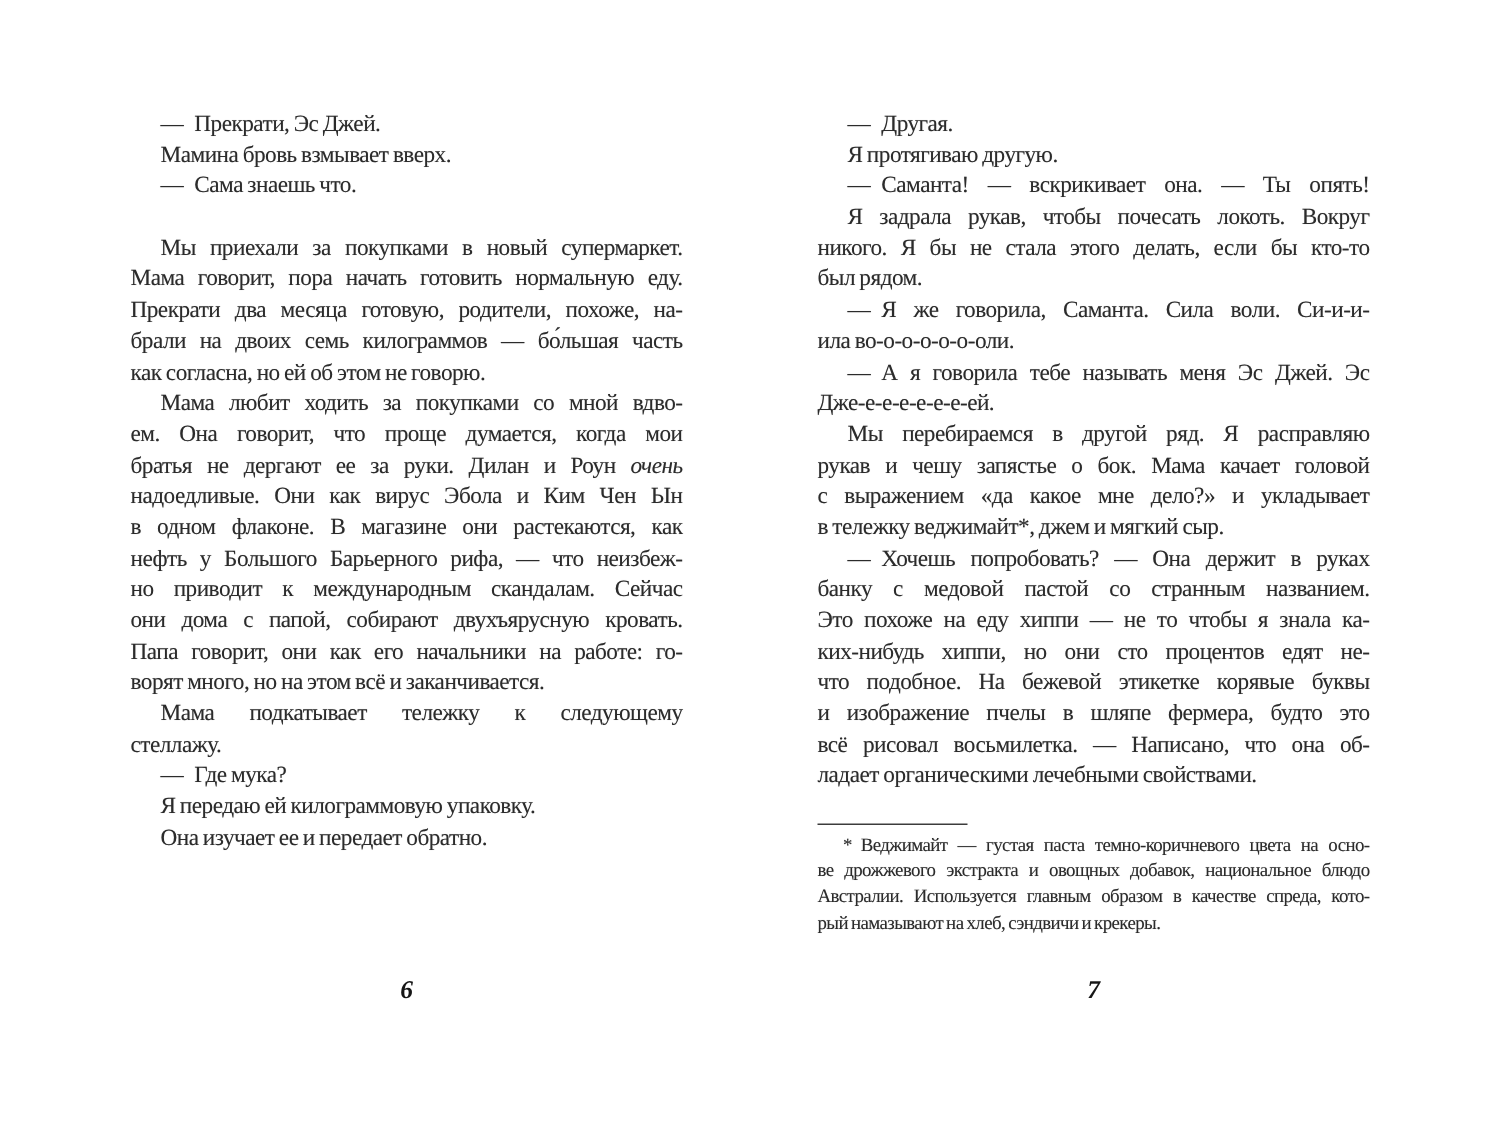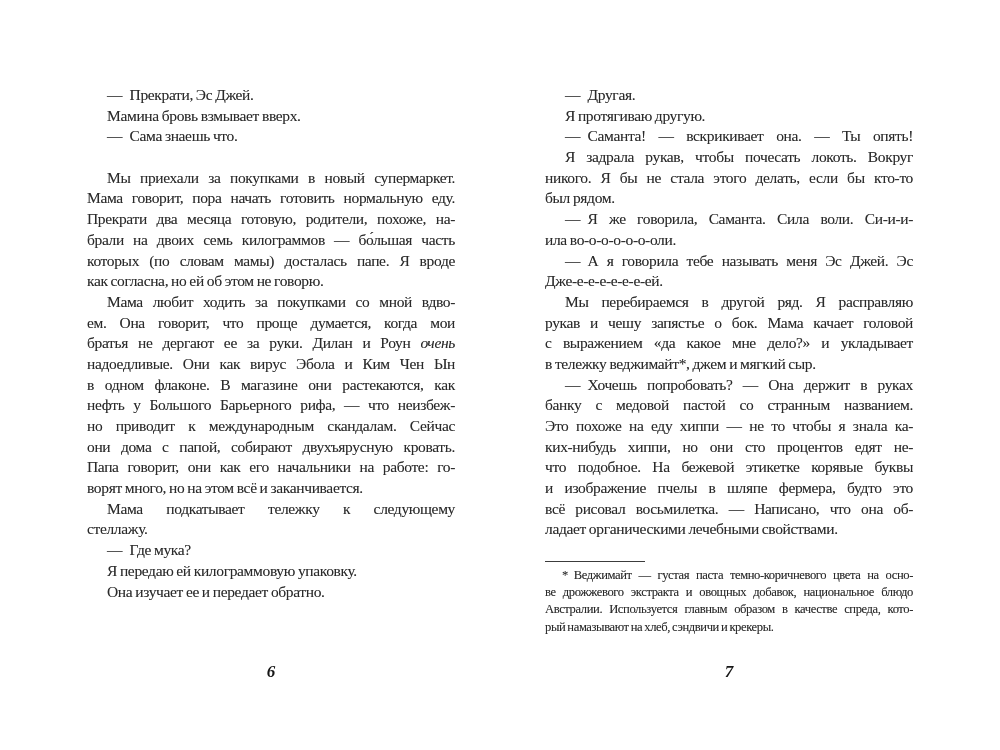--- a/index.html
+++ b/index.html
@@ -12,21 +12,21 @@
   }
   .spread {
     position: relative;
     width: 1000px;
     height: 750px;
     font-family: "Liberation Serif", "DejaVu Serif", serif;
     color: #2b2b2b;
   }
   .page {
     position: absolute;
-    top: 16px;
+    top: 4px;
     width: 368px;
     height: 533px;
   }
   .page.left  { left: 87px;  }
   .page.right { left: 545px; }
 
   .textcol {
     position: absolute;
     top: 69px;
     left: 0;
@@ -91,21 +91,20 @@
 
   <div class="page left">
     <div class="textcol" id="left-col">
         <div class="line ind">— Прекрати, Эс Джей.</div>
         <div class="line ind">Мамина бровь взмывает вверх.</div>
         <div class="line ind">— Сама знаешь что.</div>
         <div class="line just ind gap">Мы приехали за покупками в новый супермаркет.</div>
         <div class="line just">Мама говорит, пора начать готовить нормальную еду.</div>
         <div class="line just">Прекрати два месяца готовую, родители, похоже, на-</div>
         <div class="line just">брали на двоих семь килограммов — бо́льшая часть</div>
-        <div class="line just">которых (по словам мамы) досталась папе. Я вроде</div>
         <div class="line">как согласна, но ей об этом не говорю.</div>
         <div class="line just ind">Мама любит ходить за покупками со мной вдво-</div>
         <div class="line just">ем. Она говорит, что проще думается, когда мои</div>
         <div class="line just"><span>братья не дергают ее за руки. Дилан и Роун </span><em>очень</em></div>
         <div class="line just">надоедливые. Они как вирус Эбола и Ким Чен Ын</div>
         <div class="line just">в одном флаконе. В магазине они растекаются, как</div>
         <div class="line just">нефть у Большого Барьерного рифа, — что неизбеж-</div>
         <div class="line just">но приводит к международным скандалам. Сейчас</div>
         <div class="line just">они дома с папой, собирают двухъярусную кровать.</div>
         <div class="line just">Папа говорит, они как его начальники на работе: го-</div>

